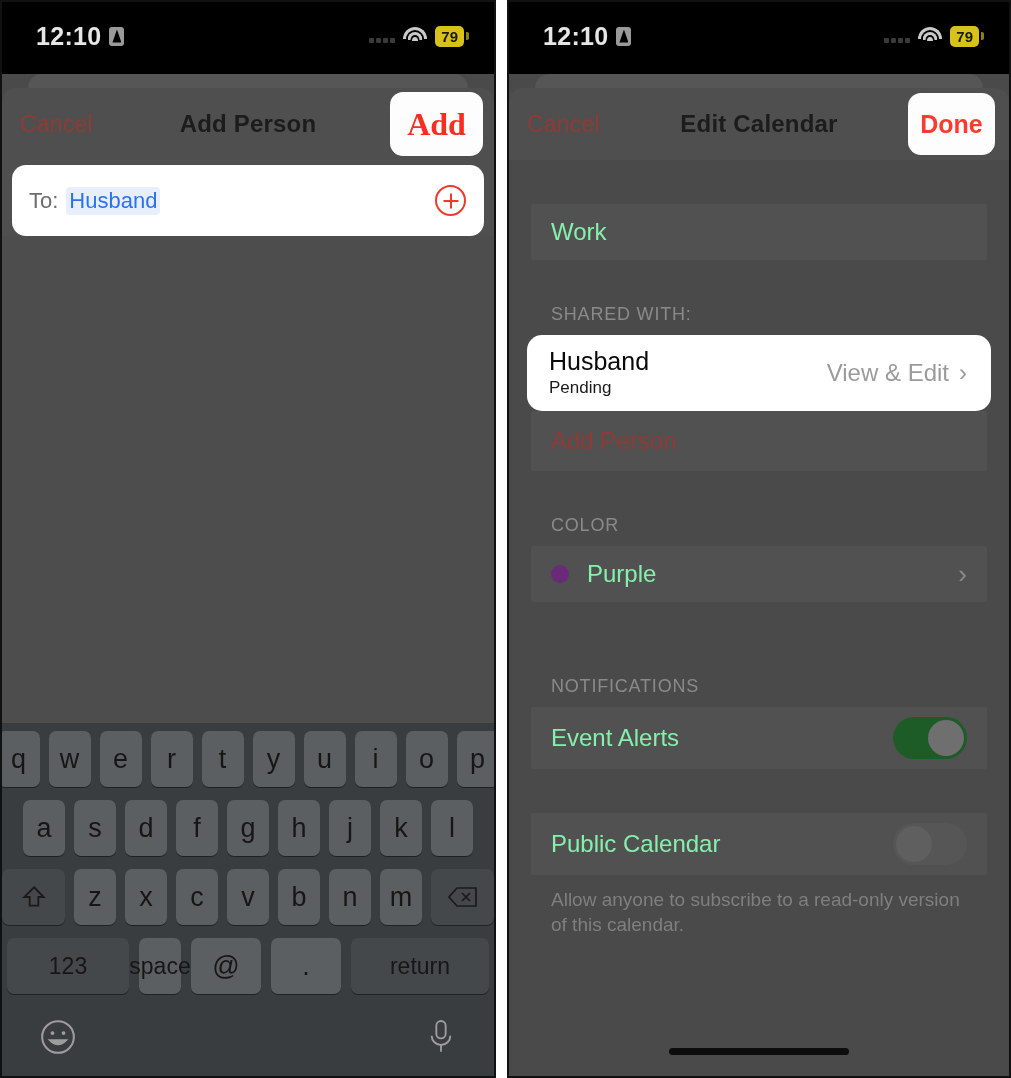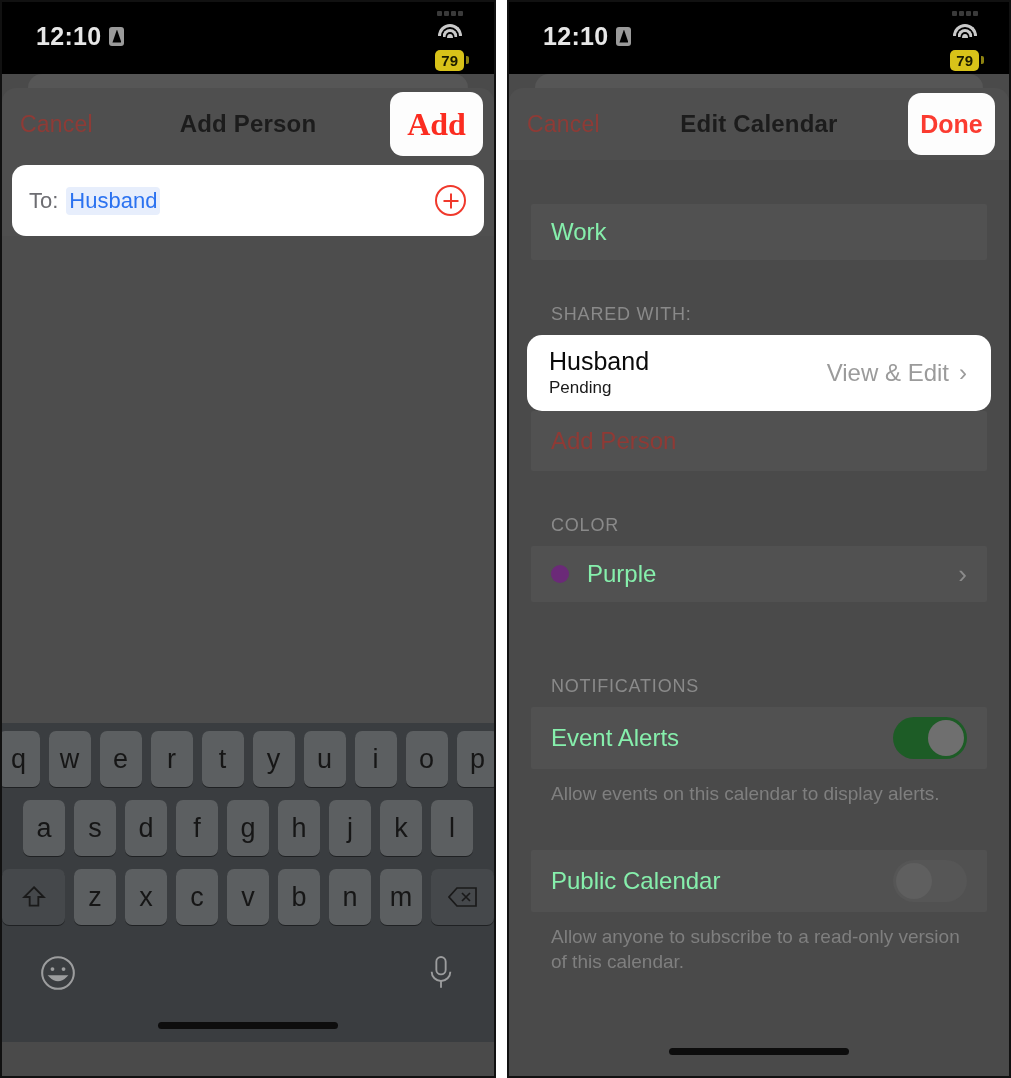--- a/index.html
+++ b/index.html
@@ -42,21 +42,21 @@
   }
   .sb-rec {
     width: 15px; height: 19px; border-radius: 3px;
     background: #9a9a9a; position: relative;
   }
   .sb-rec::before {
     content:""; position:absolute; left:3px; top:3px;
     width:9px; height:13px; background:#000;
     clip-path: polygon(50% 0,100% 100%,0 100%);
   }
-  .sb-right { display: flex; align-items: center; gap: 8px; flex-direction: column; }
+  .sb-right { display: flex; align-items: center; gap: 8px; }
   .sb-signal { display: flex; align-items: flex-end; gap: 2px; height: 14px; }
   .sb-signal i {
     display:block; width: 5px; background:#3a3a3a; border-radius:1px; height:5px;
   }
   .sb-wifi {
     width: 24px; height: 18px; position: relative;
   }
   .sb-wifi b, .sb-wifi i, .sb-wifi u {
     position:absolute; left:50%; transform: translateX(-50%);
     border: 3px solid #c9c9c9; border-bottom:none;
@@ -343,20 +343,27 @@
         <span class="key">b</span>
         <span class="key">n</span>
         <span class="key">m</span>
         <span class="key mod">
           <svg width="30" height="22" viewBox="0 0 30 22" fill="none" stroke="#1a1a1a" stroke-width="1.7">
             <path d="M9 2 L28 2 L28 20 L9 20 L1 11 Z"></path>
             <path d="M14 7 L22 15 M22 7 L14 15"></path>
           </svg>
         </span>
       </div>
+      <div class="krow r4">
+        <span class="key k123">123</span>
+        <span class="key wide-space">space</span>
+        <span class="key kat">@</span>
+        <span class="key kdot">.</span>
+        <span class="key kret">return</span>
+      </div>
       <div class="kbottom">
         <span class="emoji-ic">
           <svg width="38" height="38" viewBox="0 0 24 24" fill="none" stroke="#d8d8d8" stroke-width="1.3">
             <circle cx="12" cy="12" r="10"></circle>
             <path d="M7 14 Q12 19 17 14 Z" fill="#d8d8d8"></path>
             <circle cx="8.5" cy="9.5" r="1.2" fill="#d8d8d8" stroke="none"></circle>
             <circle cx="15.5" cy="9.5" r="1.2" fill="#d8d8d8" stroke="none"></circle>
           </svg>
         </span>
         <span class="mic-ic">
@@ -451,21 +458,20 @@
       <div class="gap-sm"></div>
 
       <div class="sechead">NOTIFICATIONS</div>
 
       <div class="row" style="height:62px">
         <span class="label">Event Alerts</span>
         <span class="toggle on">
           <span class="knob"></span>
         </span>
       </div>
-      <div class="caption">Allow events on this calendar to display alerts.</div>
 
       <div class="gap-md"></div>
 
       <div class="row" style="height:62px">
         <span class="label">Public Calendar</span>
         <span class="toggle off">
           <span class="knob"></span>
         </span>
       </div>
       <div class="caption">Allow anyone to subscribe to a read-only version of this calendar.</div>

